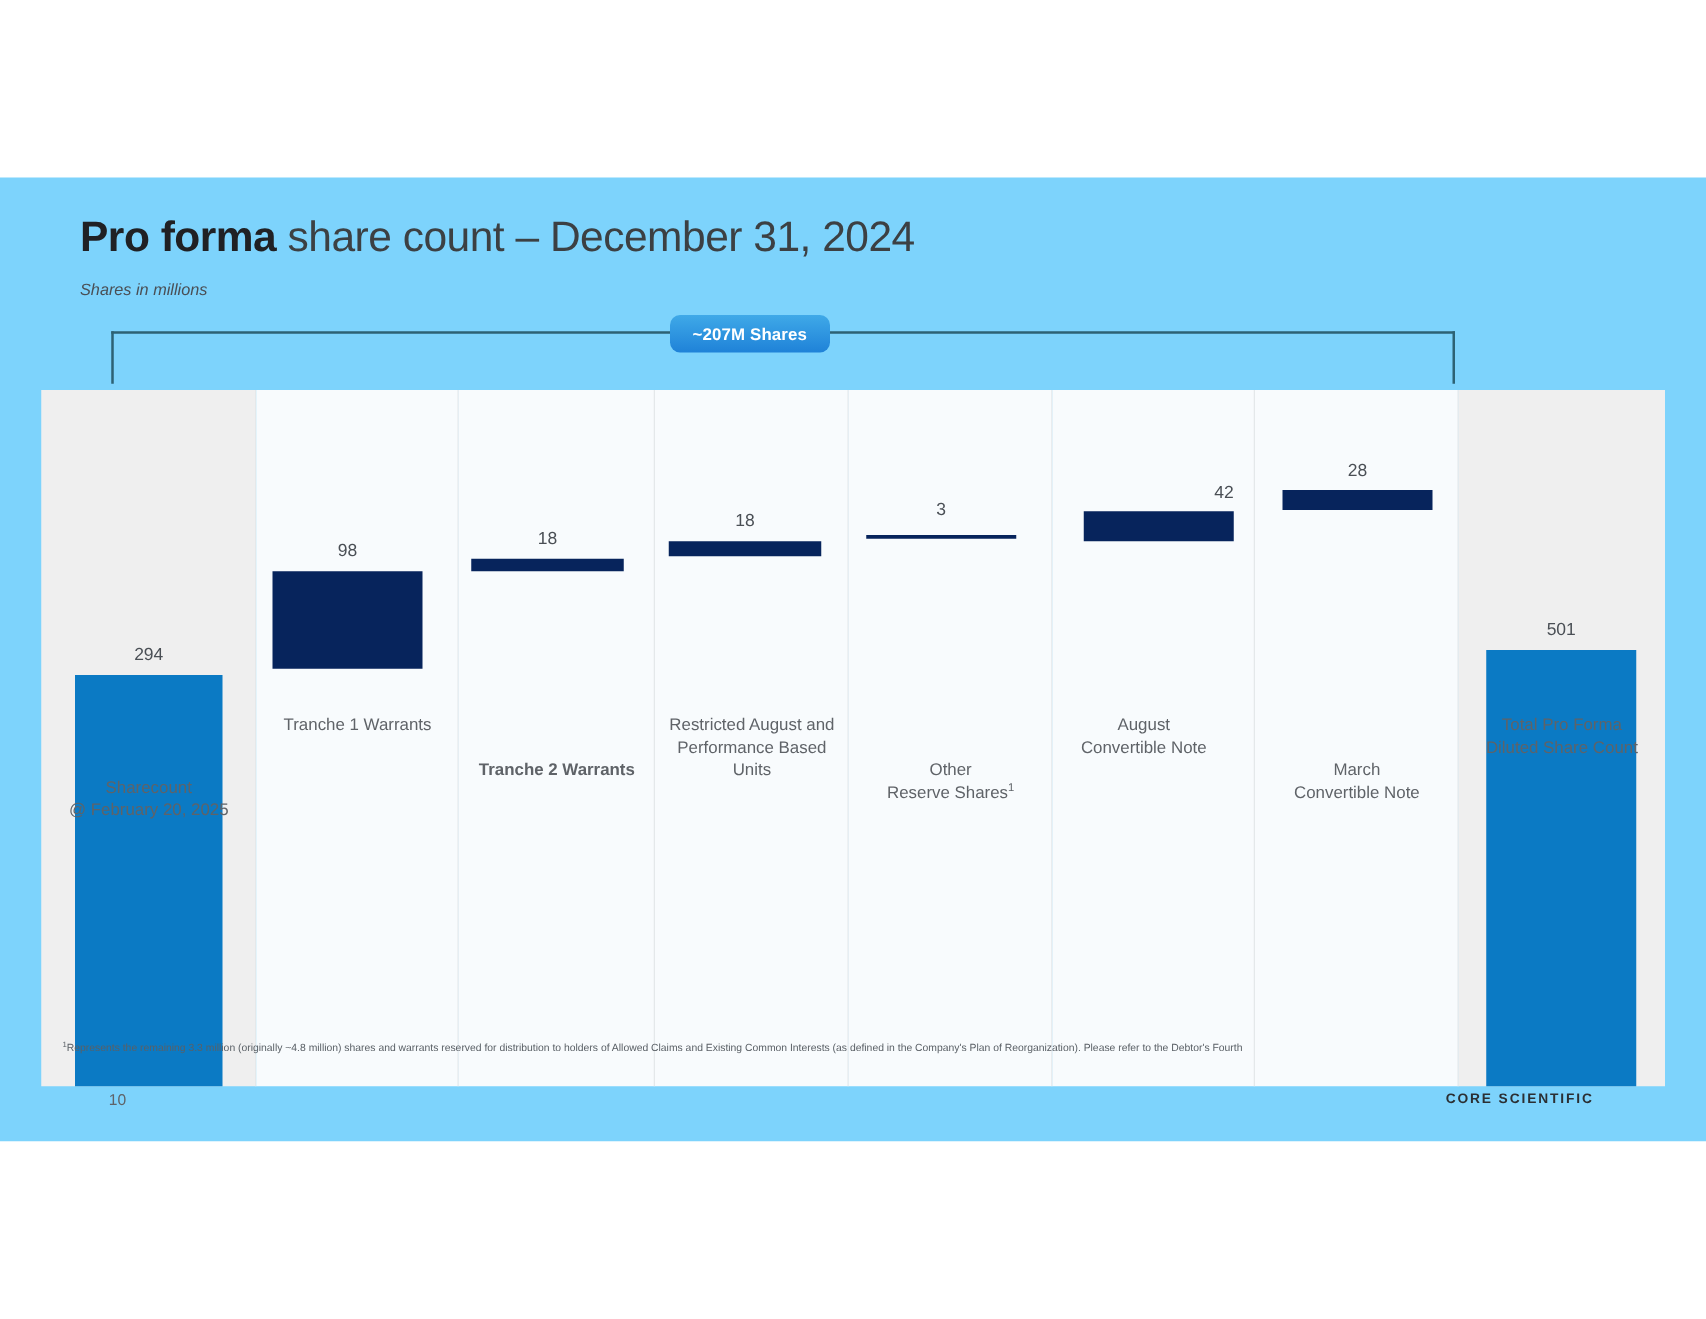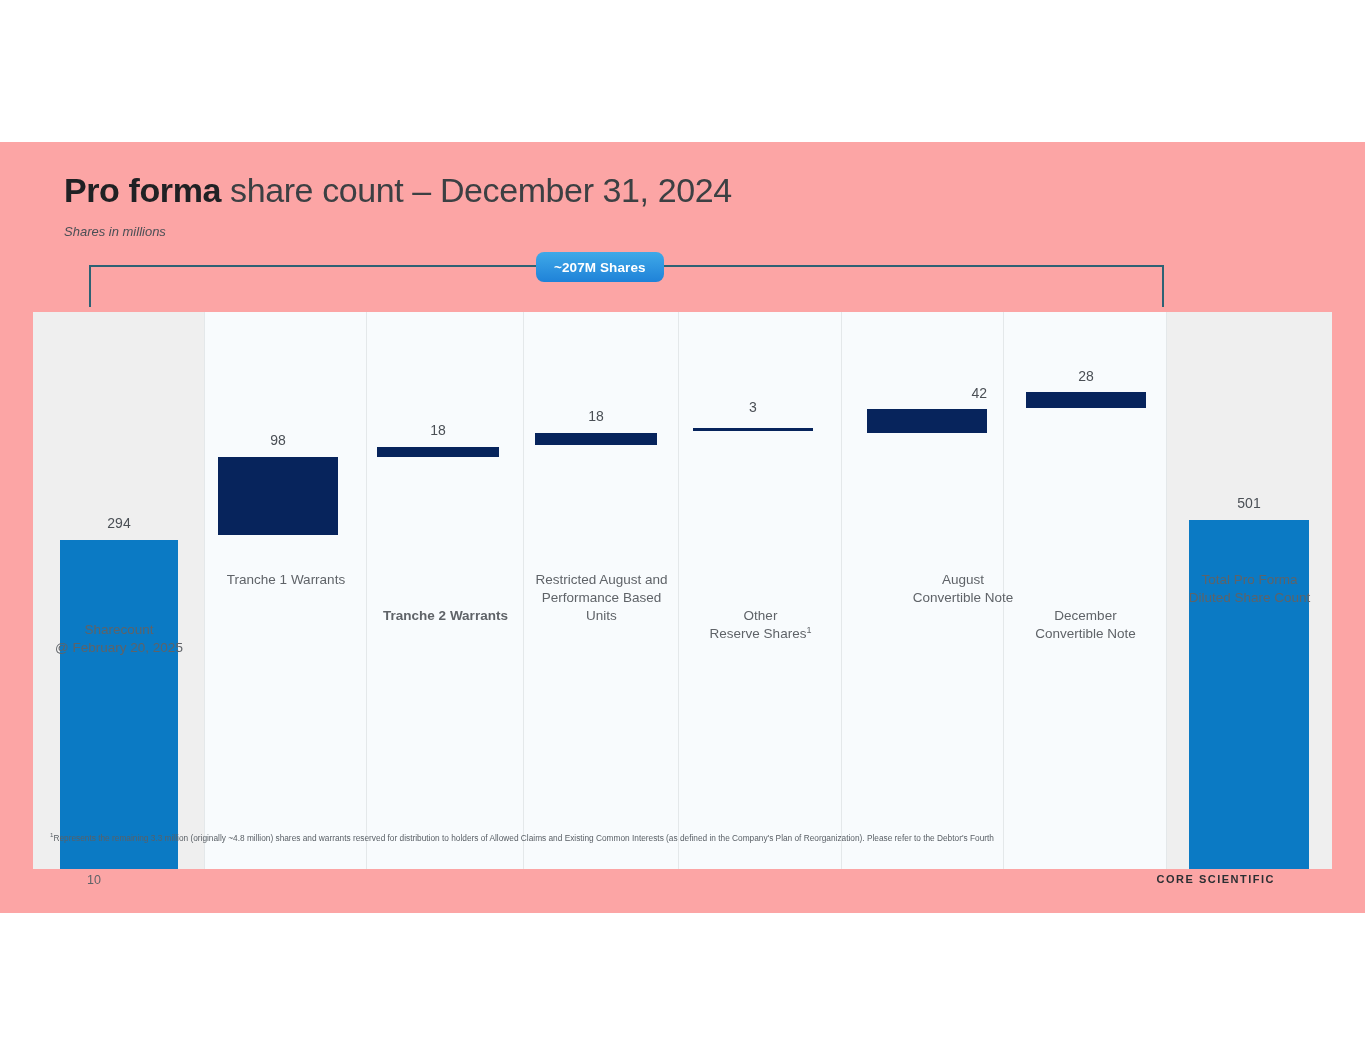--- a/index.html
+++ b/index.html
@@ -15,21 +15,21 @@
     overflow: hidden;
   }
 
   
   #slide {
     position: absolute;
     left: 0;
     top: 142px;
     width: 1365px;
     height: 771px;
-    background: #fca5a5;
+    background: #7dd3fc;
   }
 
   
   #title {
     position: absolute;
     left: 64px;
     top: 29px;
     font-size: 34px;
     letter-spacing: -0.4px;
     color: #3c4043;
@@ -233,22 +233,22 @@
       <div class="bar blue" style="left: 1156px; width: 120px; top: 208px; height: 349px; background: rgb(11, 122, 196);"></div>
       <div class="bar-value" style="left: 1156px; width: 120px; top: 183px;">501</div>
     </div>
 
   <div id="cat-layer">
       <div class="cat-label" style="left: 21px; width: 196px; top: 479px;"><span>Sharecount</span><br><span>@ February 20, 2025</span></div>
       <div class="cat-label" style="left: 193px; width: 186px; top: 429px;"><span>Tranche 1 Warrants</span></div>
       <div class="cat-label" style="left: 355px; width: 181px; top: 465px; font-weight: bold;"><span>Tranche 2 Warrants</span></div>
       <div class="cat-label" style="left: 512px; width: 179px; top: 429px;"><span>Restricted August and</span><br><span>Performance Based</span><br><span>Units</span></div>
       <div class="cat-label" style="left: 667px; width: 187px; top: 465px;"><span>Other</span><br><span>Reserve Shares</span><sup>1</sup></div>
-      <div class="cat-label" style="left: 870px; width: 186px; top: 429px;"><span>August</span><br><span>Convertible Note</span></div>
-      <div class="cat-label" style="left: 992px; width: 187px; top: 465px;"><span>December</span><br><span>Convertible Note</span></div>
+      <div class="cat-label" style="left: 822px; width: 186px; top: 429px;"><span>August</span><br><span>Convertible Note</span></div>
+      <div class="cat-label" style="left: 992px; width: 187px; top: 465px;"><span>March</span><br><span>Convertible Note</span></div>
       <div class="cat-label" style="left: 1155px; width: 189px; top: 429px;"><span>Total Pro Forma</span><br><span>Diluted Share Count</span></div>
     </div>
 
   <div id="footnote">
     <sup>1</sup><span>Represents the remaining  3.3 million (originally ~4.8 million) shares and warrants reserved for distribution to holders of Allowed Claims and Existing Common Interests (as defined in the Company's Plan of Reorganization). Please refer to the Debtor's Fourth</span>
   </div>
 
   <div id="page-num">10</div>
   <div id="logo">CORE SCIENTIFIC</div>
 

